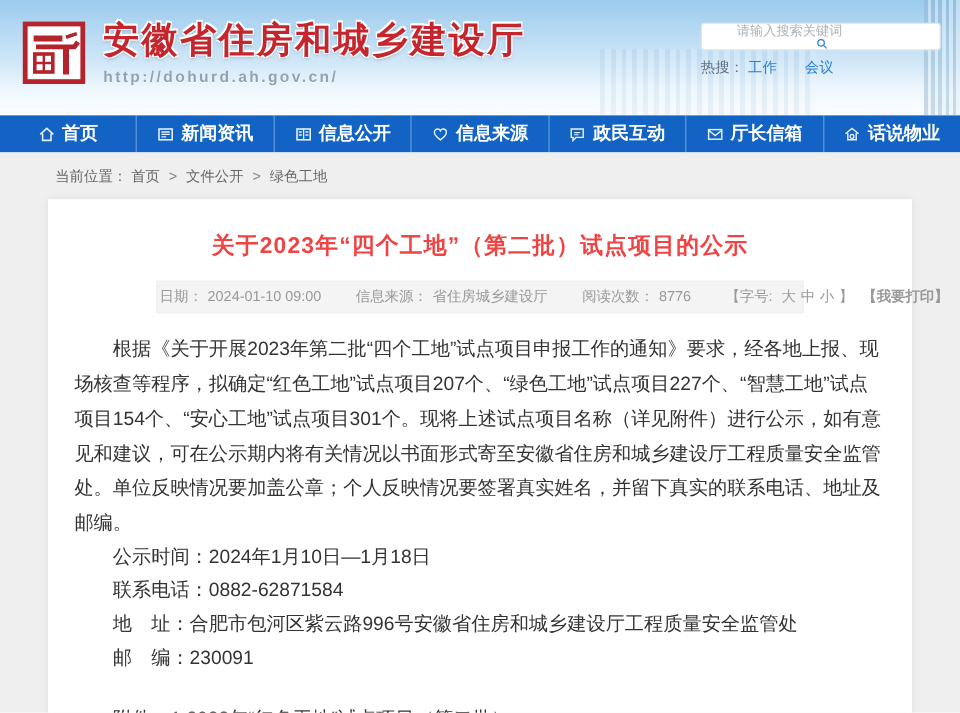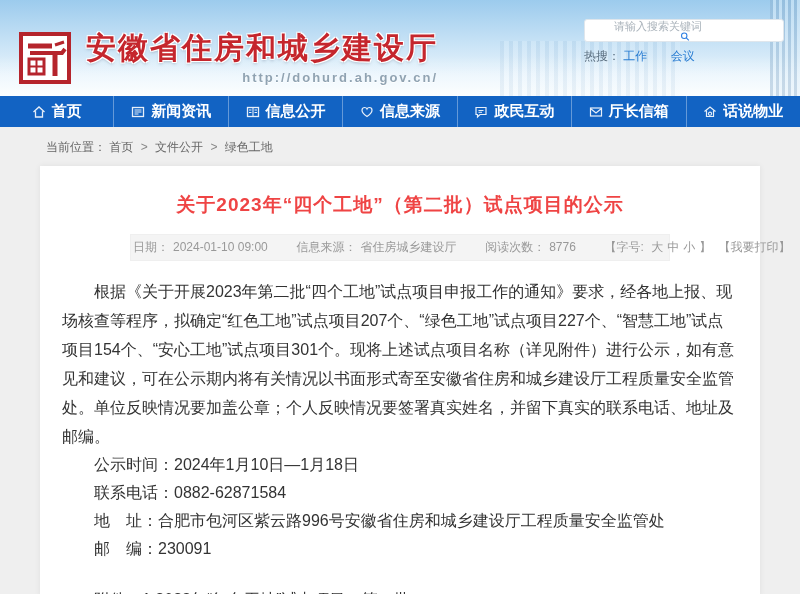--- a/index.html
+++ b/index.html
@@ -9,25 +9,25 @@
   
   .banner { position:relative; height:96px;
     background:linear-gradient(180deg,#9ccbed 0%,#c3e0f5 40%,#e8f4fc 78%,#f6fbff 100%);
     overflow:hidden; }
   .skyline { position:absolute; bottom:0; left:0; right:0; height:40px;
     background:linear-gradient(180deg,rgba(255,255,255,0) 0%,rgba(255,255,255,.55) 100%); }
   .bldg-right { position:absolute; top:0; right:0; width:30px; height:96px;
     background:repeating-linear-gradient(90deg,rgba(140,175,205,.45) 0 3px,rgba(225,240,250,.5) 3px 6px); }
   .bldg-mid { position:absolute; bottom:0; right:120px; width:180px; height:55px; opacity:.35;
     background:repeating-linear-gradient(90deg,rgba(150,185,215,.5) 0 4px,rgba(235,245,252,.6) 4px 9px); }
-  .brand { position:absolute; left:18px; top:31px; display:flex; align-items:flex-start; }
+  .brand { position:absolute; left:18px; top:17px; display:flex; align-items:flex-start; }
   .logo { width:54px; height:54px; margin-right:14px; }
   .site-title { color:#c5262d; font-size:30px; font-weight:bold; letter-spacing:2px; line-height:34px;
     text-shadow:-1px -1px 0 #fff,1px -1px 0 #fff,-1px 1px 0 #fff,1px 1px 0 #fff,0 2px 3px rgba(120,140,160,.5); }
-  .site-url { color:#90a3b2; font-size:13px; font-weight:bold; letter-spacing:2px; text-align:right; margin-top:5px;
+  .site-url { color:#90a3b2; font-size:13px; font-weight:bold; letter-spacing:2px; text-align:left; margin-top:5px;
     text-shadow:0 1px 0 #fff; }
   .search-wrap { position:absolute; right:16px; top:19px; width:200px; }
   .search-box { display:flex; align-items:center; background:#fff; border:1px solid #dfe6ec;
     border-radius:3px; height:23px; padding:0 6px 0 8px;flex-direction:column; }
   .search-box input { flex:1; border:none; outline:none; font-size:11px; color:#444; background:transparent;
     font-family:"Liberation Sans","DejaVu Sans",sans-serif; }
   .search-box input::placeholder { color:#a9b2ba; }
   .hot { margin-top:6px; font-size:12px; color:#5b6f80; }
   .hot a { color:#2a7dd2; text-decoration:none; margin-right:20px; cursor:pointer; }
 
@@ -45,21 +45,21 @@
   .crumb-sep { margin:0 4px; color:#888; }
 
   
   .content-box { margin:0 40px; background:#fff; box-shadow:0 0 6px rgba(0,0,0,.07);
     height:430px; padding:26px 22px 0 22px; }
   .art-title { text-align:center; font-size:19px; font-weight:bold; color:#ef4444; letter-spacing:1px; }
   .meta-bar { width:540px; margin:16px auto 0; background:#f4f4f4; border:1px solid #efefef;
     padding:4px 0; text-align:center; font-size:12px; color:#999; white-space:nowrap; }
   .meta-bar span { margin:0 2px; }
   .meta-gap { display:inline-block; width:14px; }
-  .meta-link { cursor:pointer; }
+  .meta-link { cursor:pointer;font-weight:bold; }
   .size-link { cursor:pointer; margin:0 3px; }
 
   .article-body { margin-top:16px; font-size:16px; color:#333; line-height:29px; }
   .para { text-indent:2em; }
   .info-line { text-indent:2em; line-height:28px; }
   .attachments { margin-top:20px; line-height:33px; }
   .attach-first { text-indent:2em; }
 </style>
 </head>
 <body>

